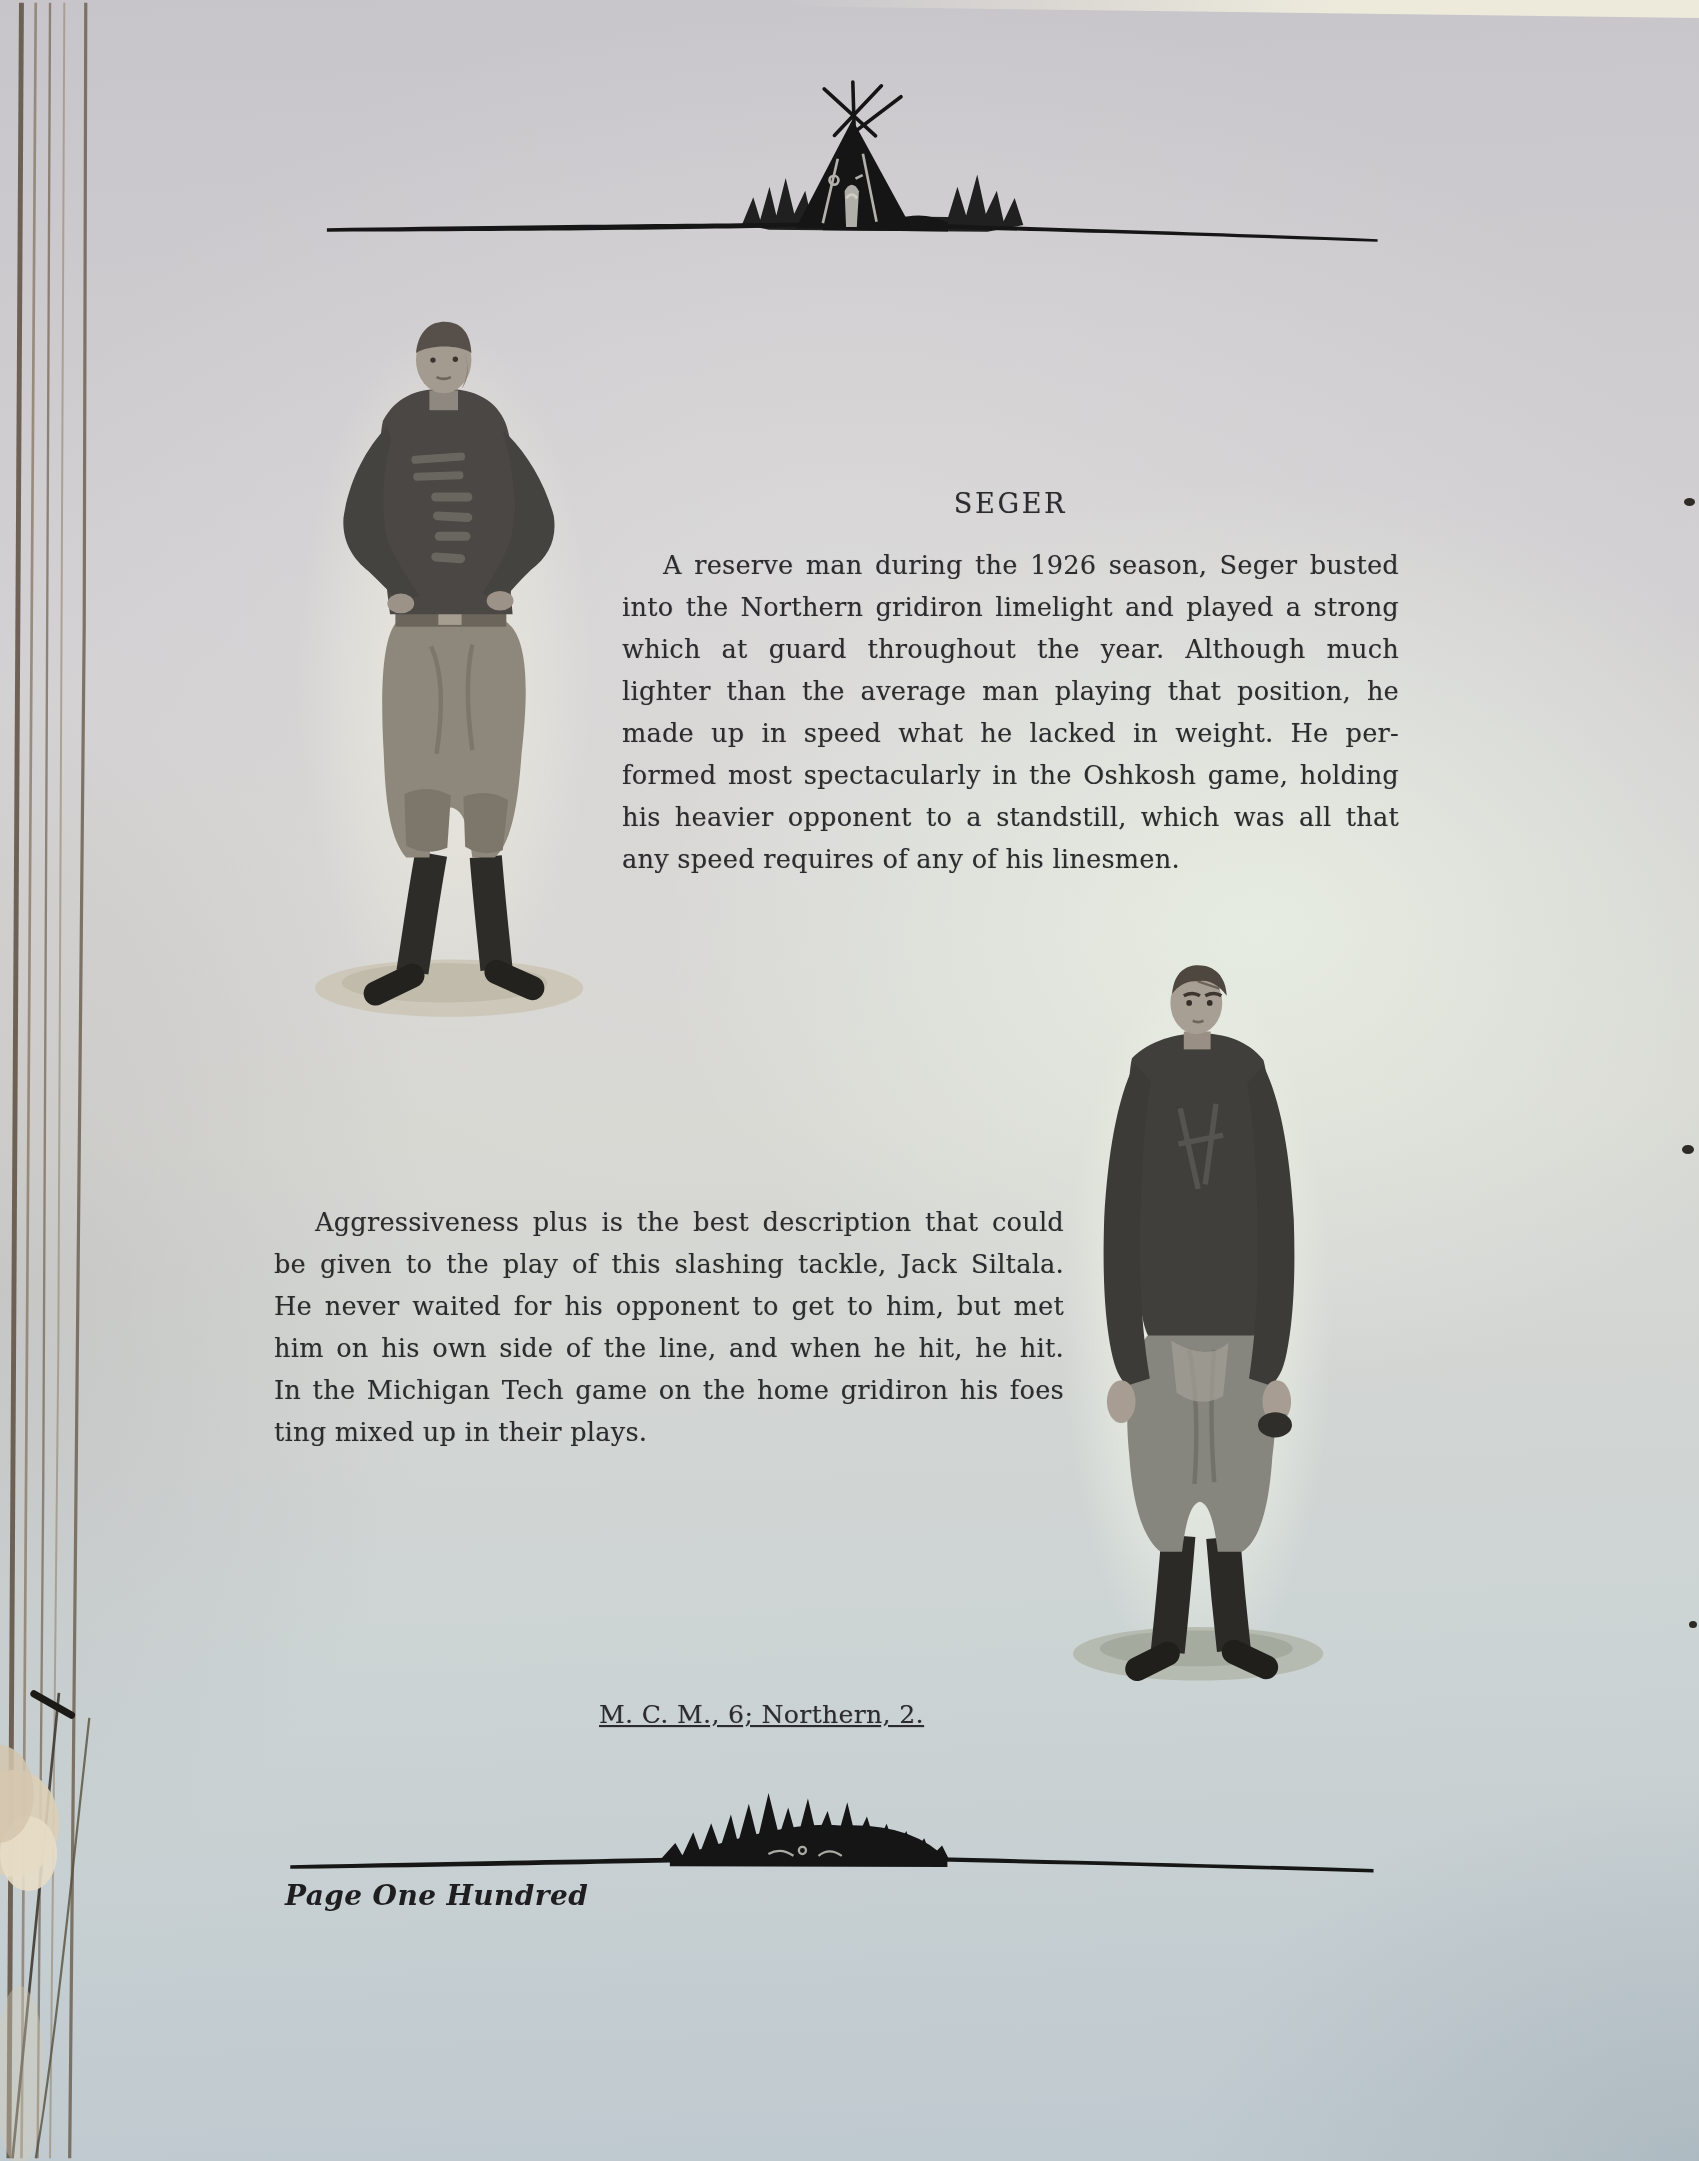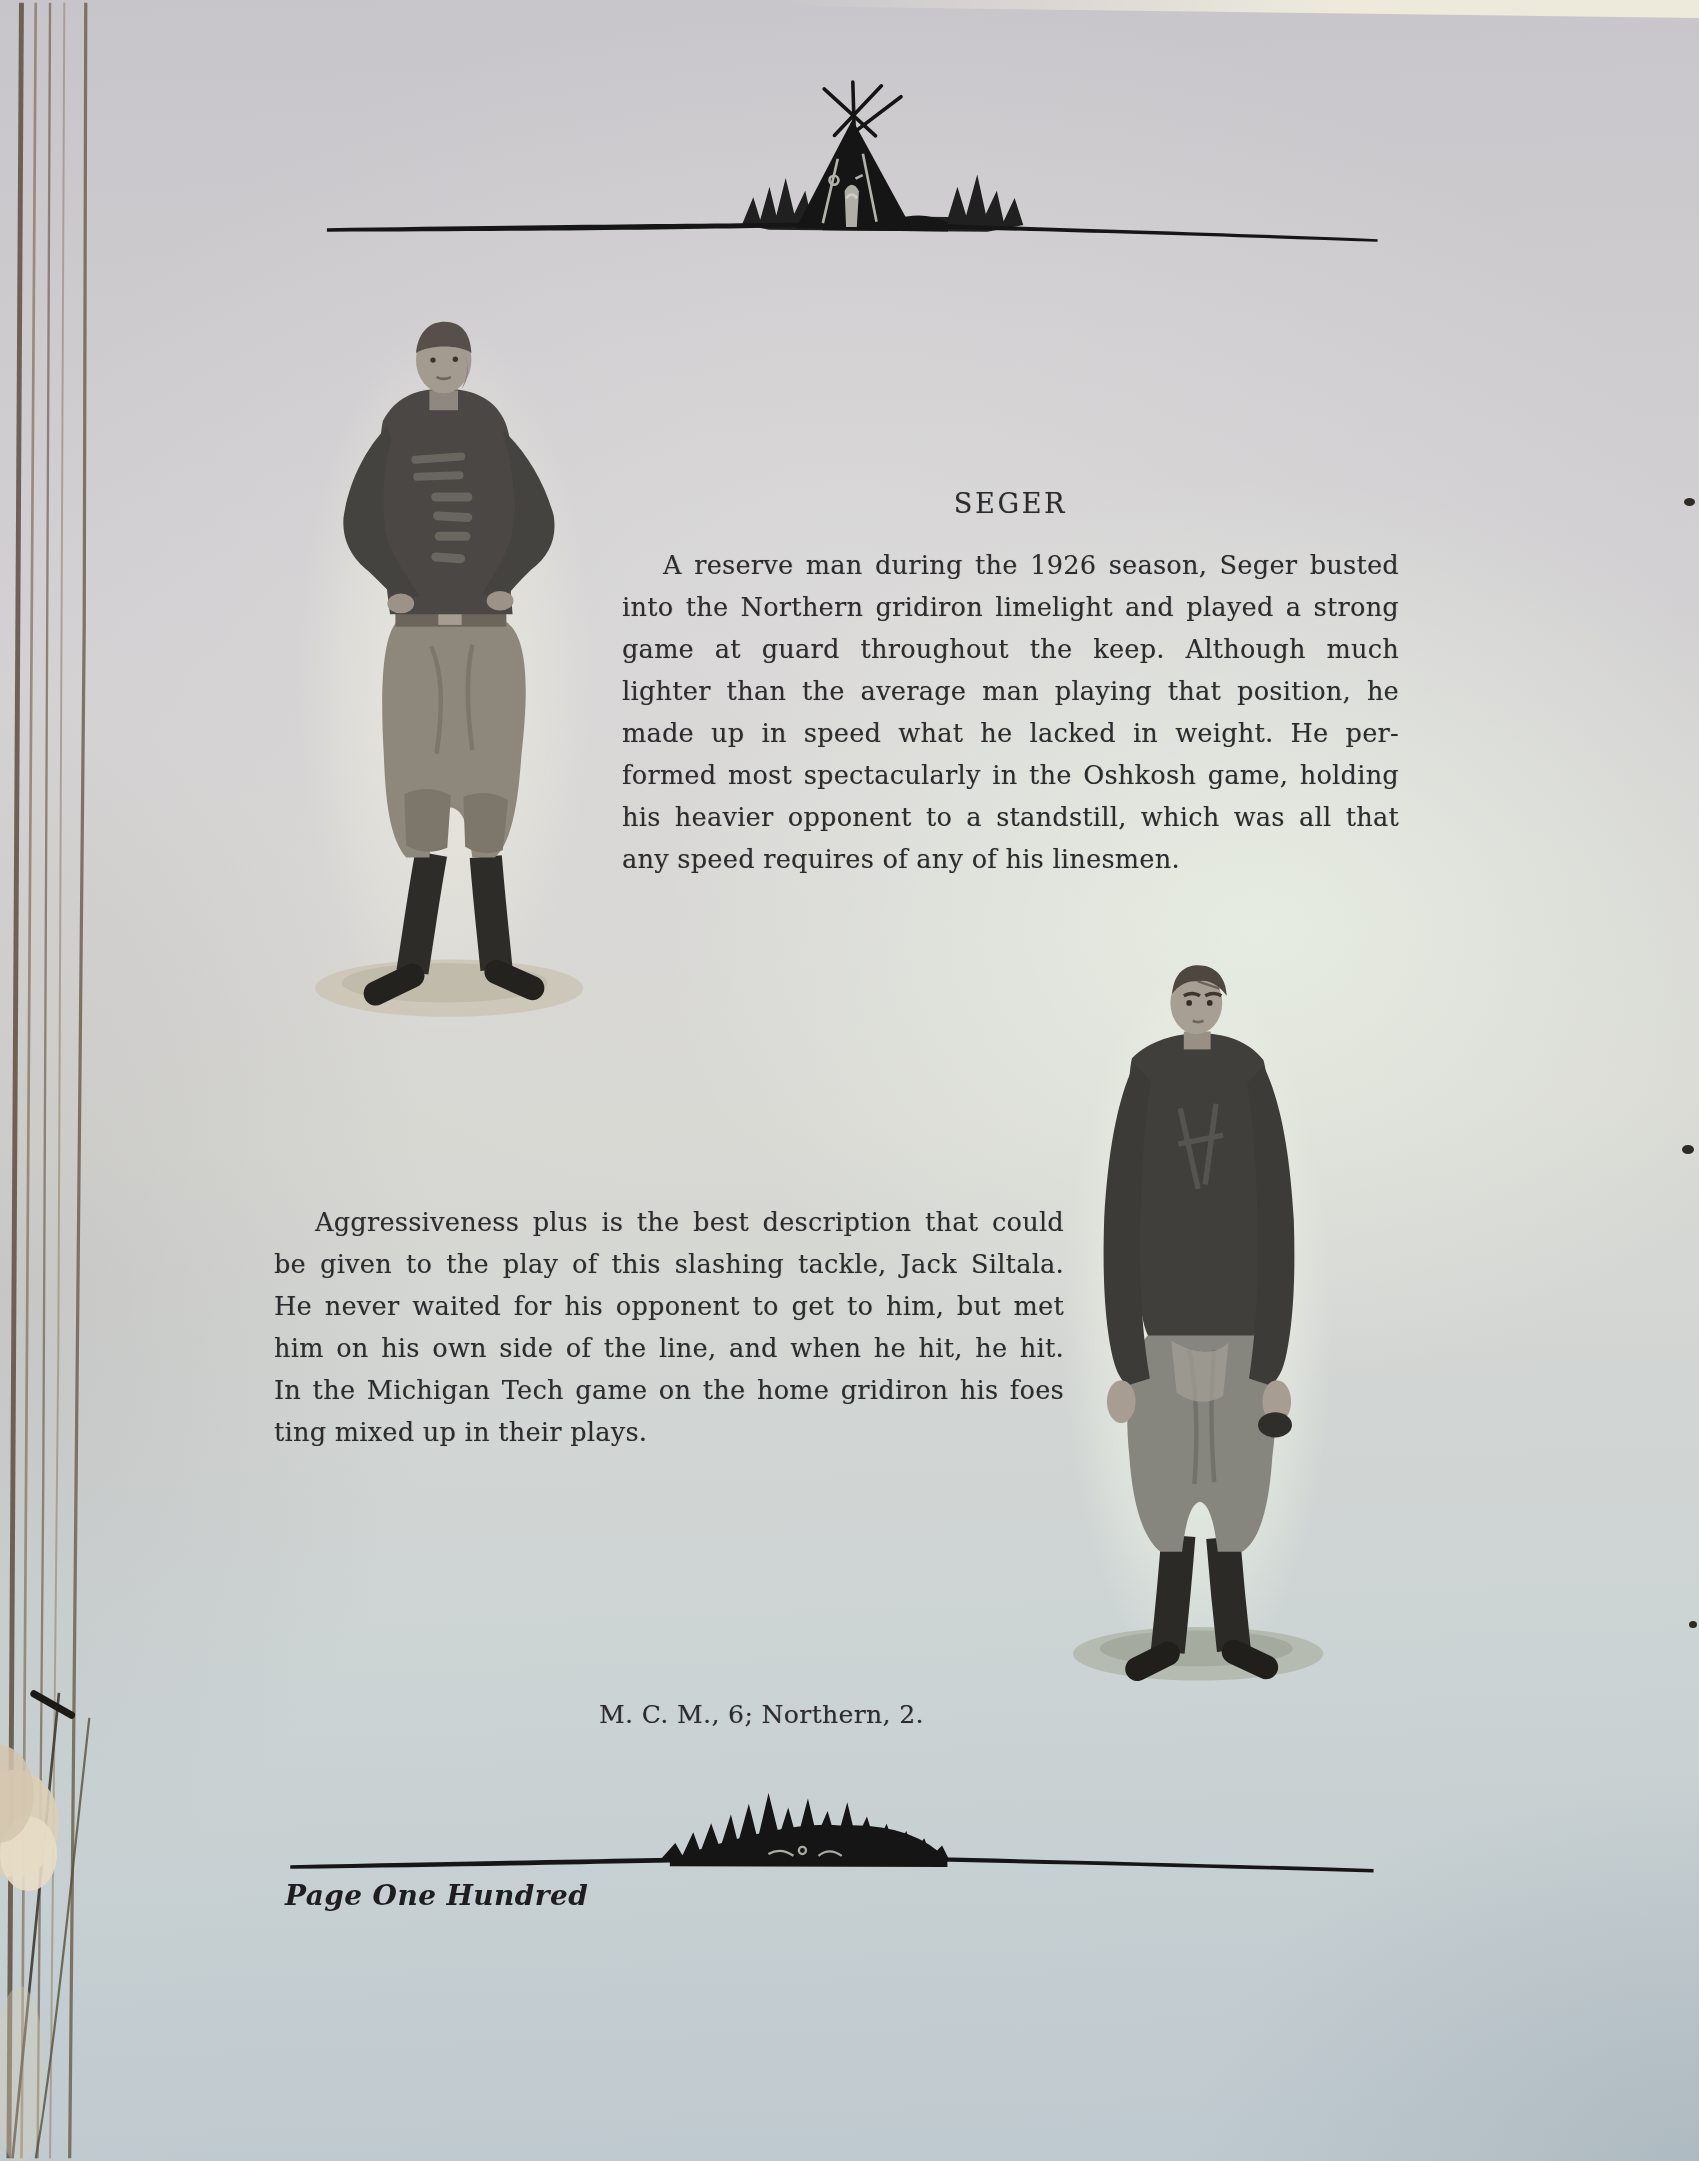--- a/index.html
+++ b/index.html
@@ -18,21 +18,21 @@
 
   .entry-heading{
     text-align:center; font-size:27px; line-height:32px; letter-spacing:2.7px;
     margin:0 0 21.5px 0; font-weight:normal;
   }
   .entry-body{ font-size:25.5px; line-height:42px; letter-spacing:0.3px; }
   .tline{ text-align:justify; text-align-last:justify; }
   .tline.first{ text-indent:41px;margin-top:24px; }
   .tline.last{ text-align-last:left; }
 
-  .score-line{ text-align:center; font-size:25px; letter-spacing:0.4px; }
+  .score-line{ text-align:center; font-size:25px; letter-spacing:0.4px;text-decoration:underline; }
   .page-number{ font-size:28px; font-weight:bold; font-style:italic; letter-spacing:0.4px; color:#1e1d20; }
 
   .speck{ position:absolute; background:#2f2c28; border-radius:50%; }
   .top-edge-wedge{
     position:absolute; left:779px; top:0; width:921px; height:18px;
     background:linear-gradient(to right, rgba(238,236,226,0), #edeadc 60%);
     clip-path:polygon(0 0,100% 0,100% 100%,2% 35%);
   }
 </style>
 </head>
@@ -145,21 +145,21 @@
       <circle cx="177" cy="59" r="3" fill="#3a342e"></circle>
       <path d="M156,79 q8,4 16,0" stroke="#6e665d" stroke-width="3" fill="none"></path>
     </svg>
   </div>
 
   <div class="abs ink" style="left:622px;top:488px;width:777px">
     <h2 class="entry-heading">SEGER</h2>
     <div class="entry-body">
         <div class="tline first">A reserve man during the 1926 season, Seger busted</div>
         <div class="tline">into the Northern gridiron limelight and played a strong</div>
-        <div class="tline">game at guard throughout the keep.  Although much</div>
+        <div class="tline">which at guard throughout the year.  Although much</div>
         <div class="tline">lighter than the average man playing that position, he</div>
         <div class="tline">made up in speed what he lacked in weight.  He per-</div>
         <div class="tline">formed most spectacularly in the Oshkosh game, holding</div>
         <div class="tline">his heavier opponent to a standstill, which was all that</div>
         <div class="tline last">any speed requires of any of his linesmen.</div>
       </div>
   </div>
 
   <div class="abs ink" style="left:274px;top:1177px;width:790px">
     <div class="entry-body">

